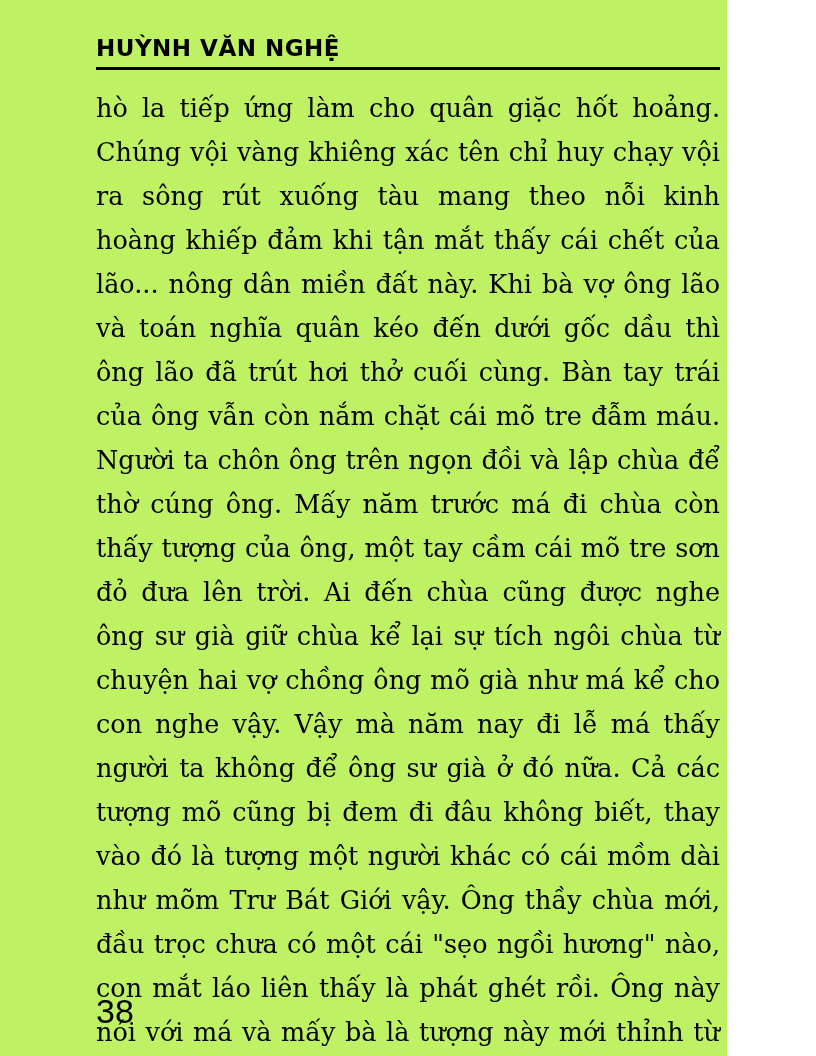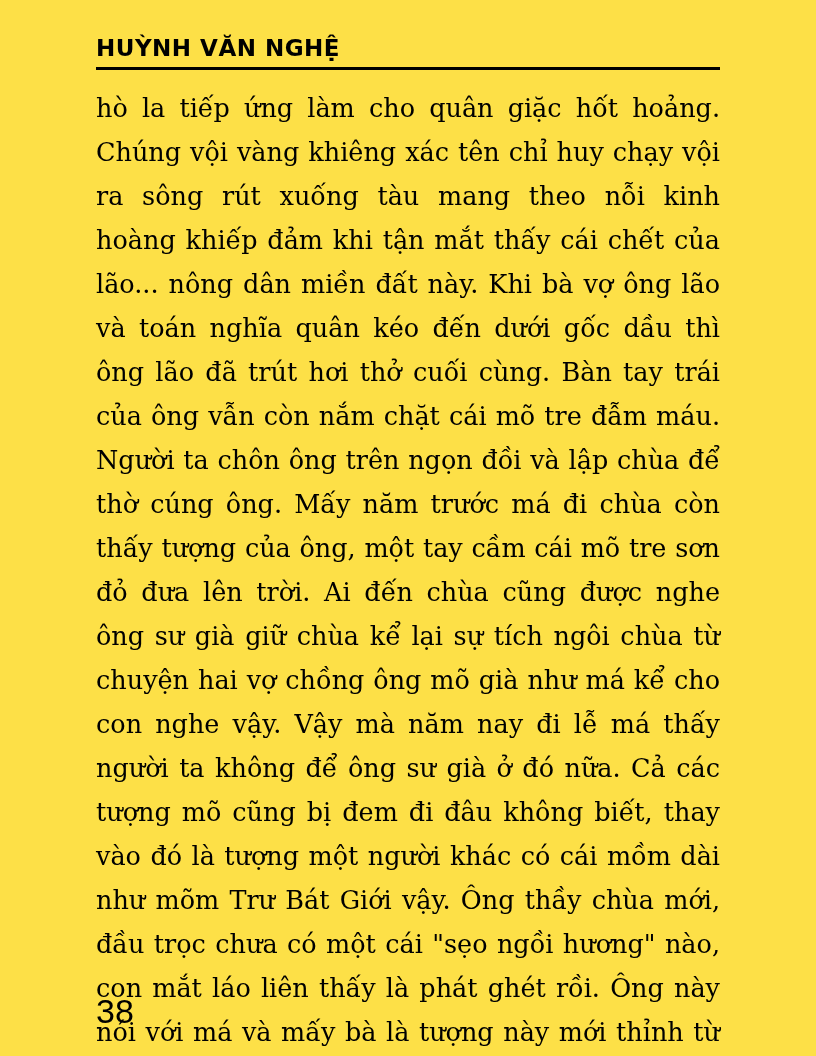--- a/index.html
+++ b/index.html
@@ -1,24 +1,24 @@
 <!DOCTYPE html>
 <html><head>
 <meta charset="utf-8">
 <style>
   html, body {
     margin: 0;
     padding: 0;
     background: #ffffff;
   }
   .page {
-    width: 816px;
+    width: 727px;
     height: 1056px;
     position: relative;
-    background: #fde047;
+    background: #bef264;
     box-sizing: border-box;
     font-family: "DejaVu Sans", sans-serif;
     overflow: hidden;
   }
   .header {
     position: absolute;
     top: 36px;
     left: 96px;
     width: 624px;
   }

